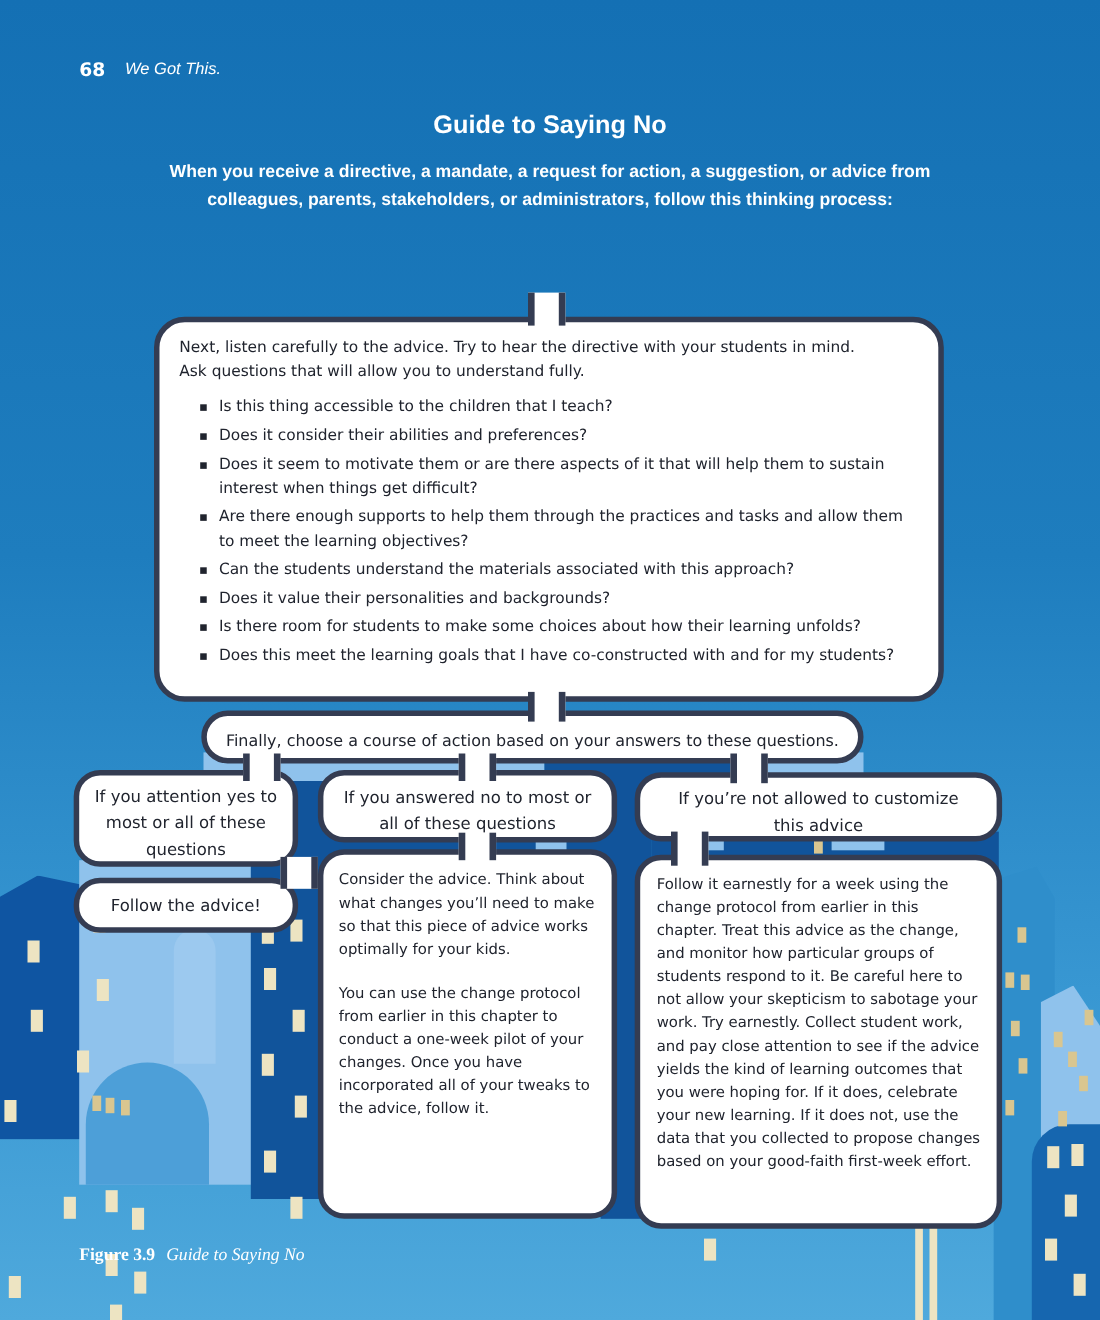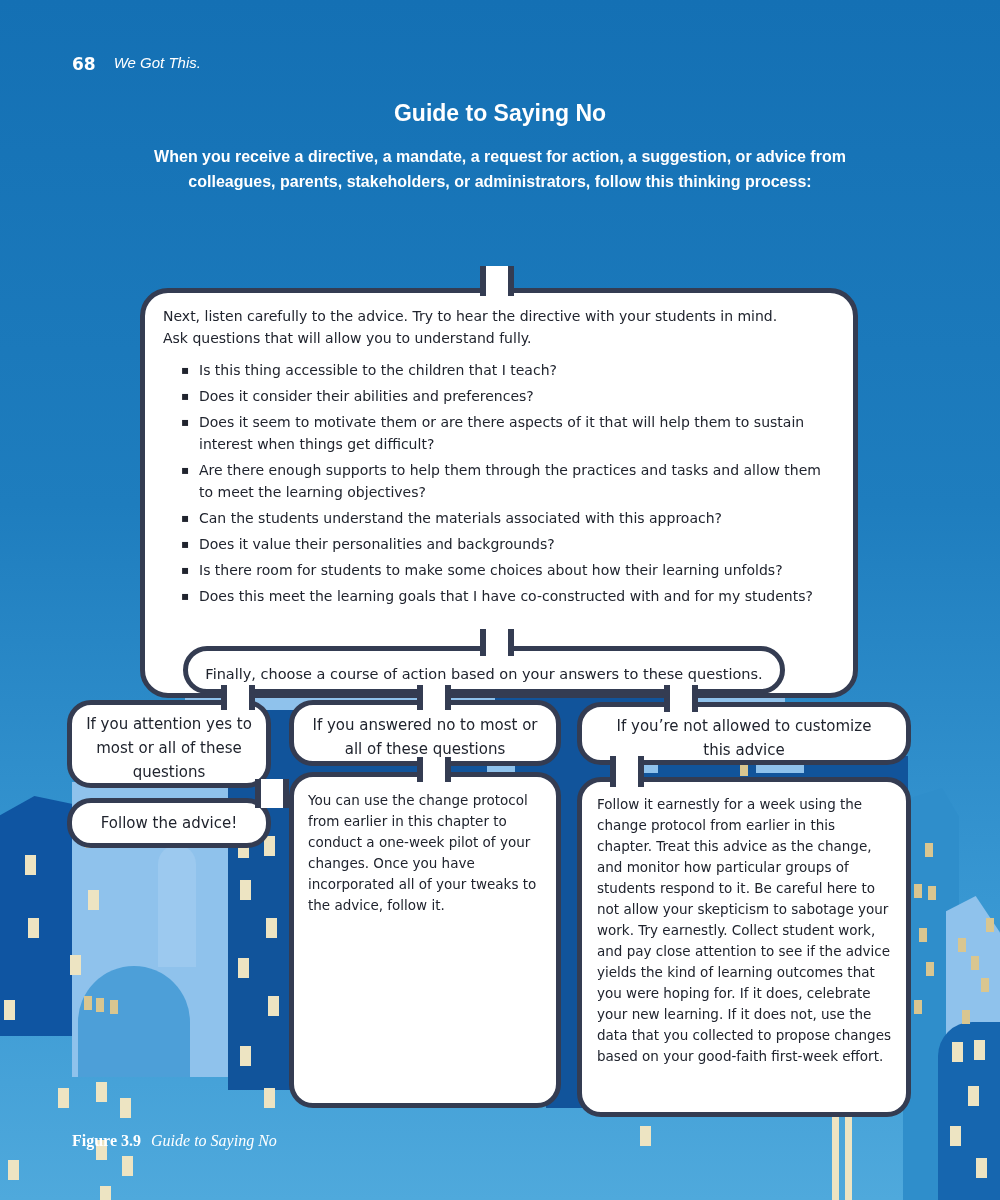--- a/index.html
+++ b/index.html
@@ -27,21 +27,21 @@
              font-family: Liberation Serif, serif; z-index: 7; }
   .caption .lab { font-weight: bold; margin-right: 10px; }
   .caption .txt { font-style: italic; }
   
   .bubble { position: absolute; background: #fff; border: 5px solid #343C52; color: #20242E; z-index: 4; }
   .center { text-align: center; }
   .conn { position: absolute; width: 34px; background: #fff;
           border-left: 6px solid #343C52; border-right: 6px solid #343C52; z-index: 6; }
   .b1 { left: 185px; top: 212px; width: 594px; height: 66px; border-radius: 30px;
         font-size: 14px; line-height: 22px; padding: 9px 12px; }
-  .b2 { left: 140px; top: 288px; width: 718px; height: 410px; border-radius: 28px;
+  .b2 { left: 140px; top: 288px; width: 718px; height: 350px; border-radius: 28px;
         font-size: 14px; line-height: 22px; padding: 12px 14px 8px 18px; }
   .b2 p { margin: 0; }
   .b2 ul { list-style: none; margin: 10px 0 0 0; padding: 0 0 0 18px; }
   .b2 li { display: flex; margin: 0 0 4px 0; }
   .b2 .bullet { width: 18px; flex: 0 0 18px; font-size: 12px; line-height: 22px; }
   .b2 li .q { flex: 1; }
   .fin { left: 183px; top: 646px; width: 602px; height: 48px; border-radius: 24px;
          font-size: 14.5px; line-height: 26px; padding-top: 10px; white-space: nowrap; }
   .hdr { border-radius: 24px; font-size: 15px; line-height: 24px; }
   .hL { left: 67px;  top: 700px; width: 204px; height: 88px; padding: 7px 8px; }
@@ -155,20 +155,21 @@
   </div>
 
   <div class="bubble fin center">Finally, choose a course of action based on your answers to these questions.</div>
 
   <div class="bubble hdr hL center">If you attention yes to most or all of these questions</div>
   <div class="bubble hdr hM center">If you answered no to most or all of these questions</div>
   <div class="bubble hdr hR center">If you’re not allowed to customize this advice</div>
 
   <div class="bubble follow center">Follow the advice!</div>
   <div class="bubble cnt cM">
+    <p>Consider the advice. Think about what changes you’ll need to make so that this piece of advice works optimally for your kids.</p>
     <p>You can use the change protocol from earlier in this chapter to conduct a one-week pilot of your changes. Once you have incorporated all of your tweaks to the advice, follow it.</p>
   </div>
   <div class="bubble cnt cR">
     <p>Follow it earnestly for a week using the change protocol from earlier in this chapter. Treat this advice as the change, and monitor how particular groups of students respond to it. Be careful here to not allow your skepticism to sabotage your work. Try earnestly. Collect student work, and pay close attention to see if the advice yields the kind of learning outcomes that you were hoping for. If it does, celebrate your new learning. If it does not, use the data that you collected to propose changes based on your good-faith first-week effort.</p>
   </div>
 
   <div class="caption">
     <span class="lab">Figure 3.9</span><span class="txt">Guide to Saying No</span>
   </div>
 

